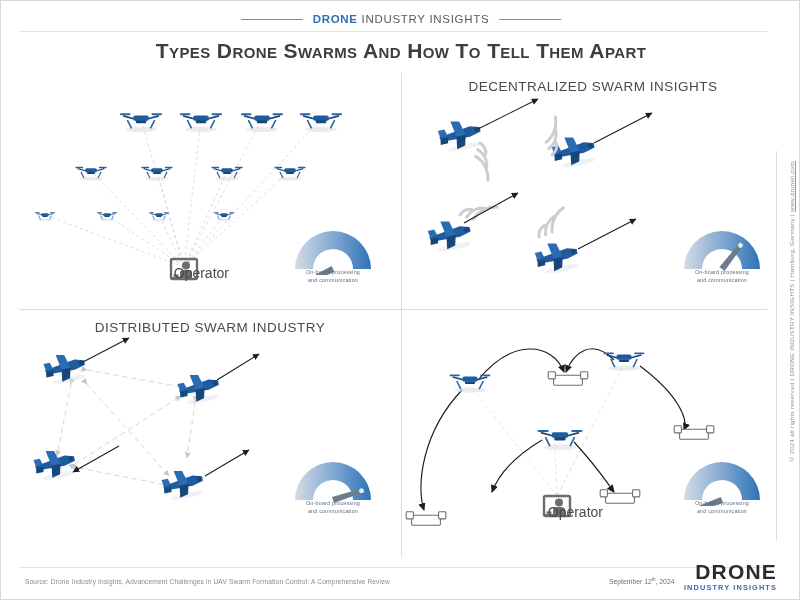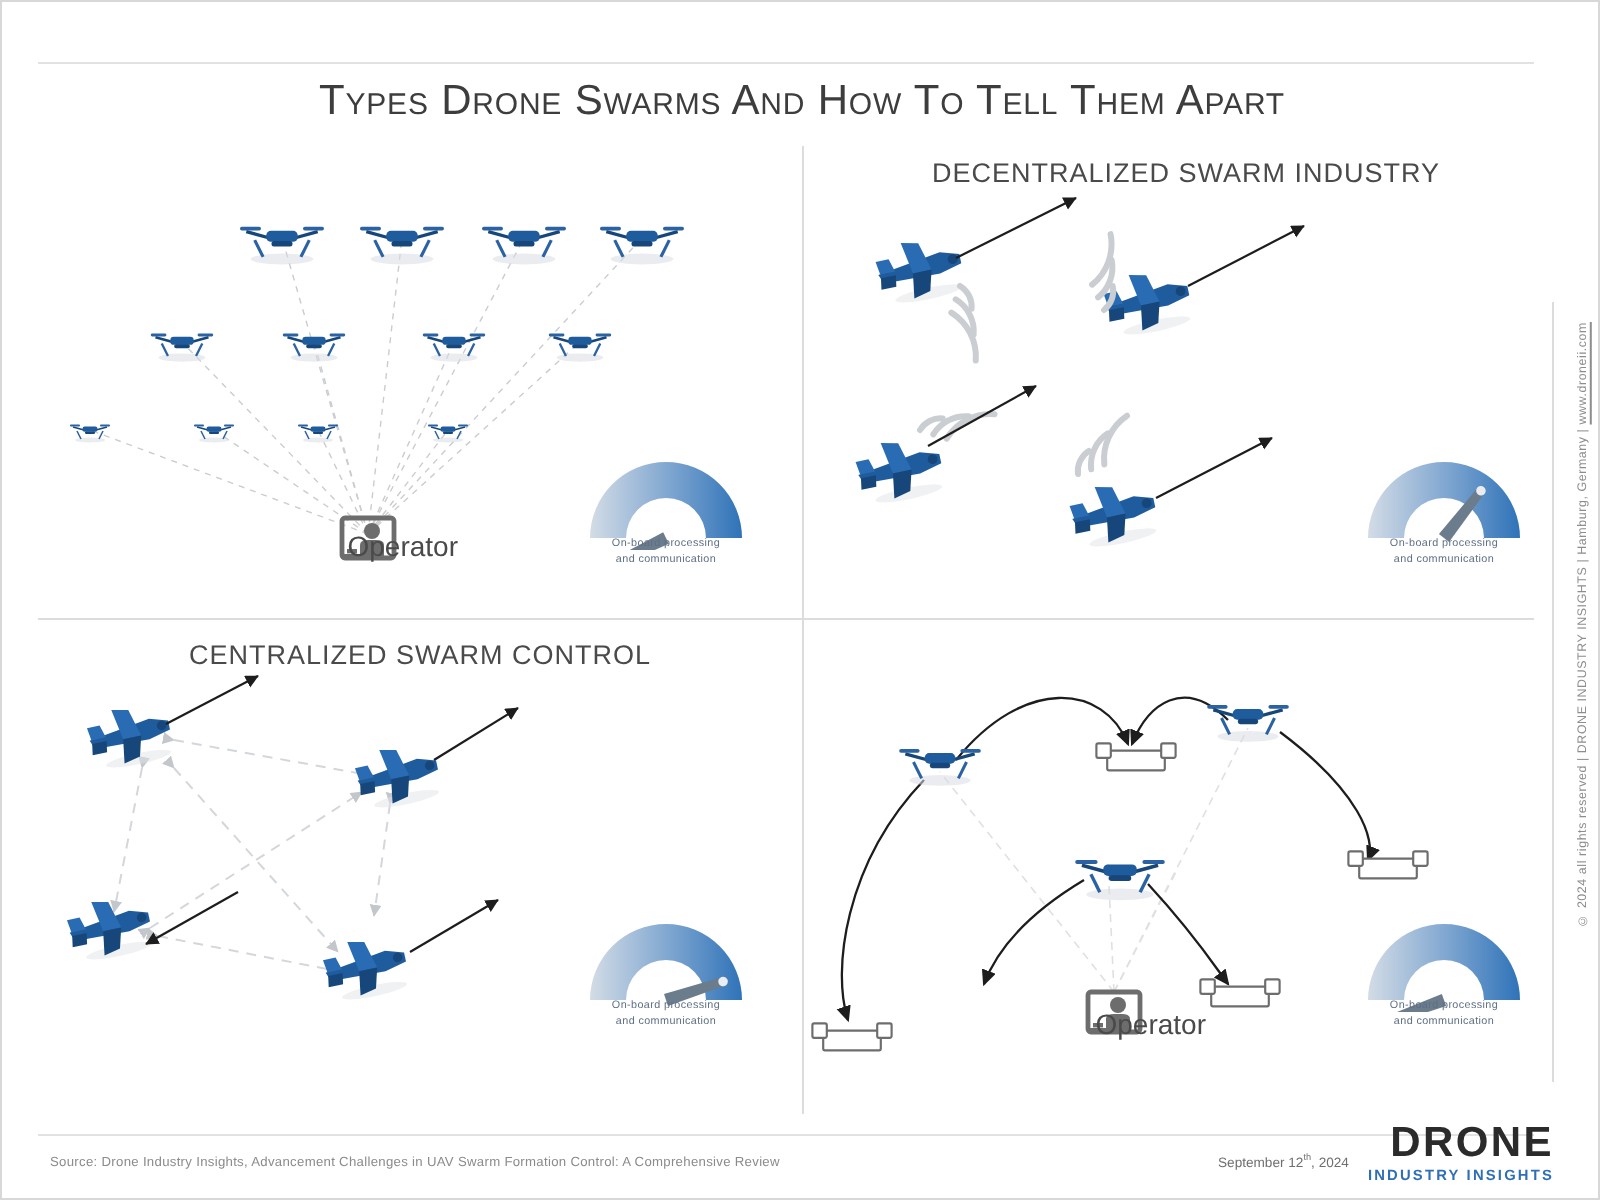--- a/index.html
+++ b/index.html
@@ -29,20 +29,21 @@
 
   .hdr-divider{
     position:absolute;top:30px;left:18px;width:748px;height:1px;background:#e2e2e2;
   }
 
   
   .main-title{
     position:absolute;top:38px;left:0;width:800px;text-align:center;
     font-size:21px;color:#3d3d3d;letter-spacing:.4px;
     font-variant:small-caps;
+    font-weight:bold;
   }
 
   
   .grid{position:absolute;top:68px;left:18px;width:748px;height:492px;}
   .vline{position:absolute;left:382px;top:4px;width:1px;height:484px;background:#dcdcdc;}
   .hline{position:absolute;left:0;top:240px;width:748px;height:1px;background:#dcdcdc;}
 
   .quad{position:absolute;width:382px;height:240px;}
   .q1{left:0;top:0;}
   .q2{left:383px;top:0;}
@@ -96,20 +97,27 @@
     writing-mode:vertical-rl;transform:rotate(180deg);
     font-size:6.2px;color:#8d8d8d;letter-spacing:.3px;white-space:nowrap;
   }
   .rail-text u{text-decoration:underline;}
 </style>
 </head>
 <body>
 
 <div id="page">
 
+  <div class="top-header">
+    <div class="hdr-rule"></div>
+    <div class="hdr-text">
+      <span class="hdr-drone">DRONE</span><span class="hdr-ii"> INDUSTRY INSIGHTS</span>
+    </div>
+    <div class="hdr-rule"></div>
+  </div>
   <div class="hdr-divider"></div>
 
   <div class="main-title">Types Drone Swarms And How To Tell Them Apart</div>
 
   <div class="grid">
     <div class="vline"></div>
     <div class="hline"></div>
 
     <div class="quad q1">
       <div class="scene">
@@ -210,21 +218,21 @@
           </g>
         </svg>
         <div class="gauge-cap">
           <span>On-board processing</span><br>
           <span>and communication</span>
         </div>
       </div>
     </div>
 
     <div class="quad q2">
-      <div class="quad-title">DECENTRALIZED SWARM INDUSTRY</div>
+      <div class="quad-title">DECENTRALIZED SWARM INSIGHTS</div>
       <div class="scene">
         <svg viewBox="0 0 382 214" preserveAspectRatio="none">
           <defs>
             <marker id="ah-b" markerWidth="7" markerHeight="7" refX="5.6" refY="3" orient="auto">
               <path d="M0,0 L6,3 L0,6 z" fill="#1d1d1d"></path>
             </marker>
             <g id="plane">
               <ellipse cx="2" cy="13" rx="18" ry="3" fill="#dfe3e8" opacity=".5"></ellipse>
               <path d="M -22 -2 L 12 -7 L 22 -4 L 22 1 L 10 4 L -20 3 Z" fill="#1f5c9e"></path>
               <path d="M -7 -16 L 2 -14 L 6 1 L -4 1 Z" fill="#2a6cb3"></path>
@@ -297,21 +305,21 @@
           </g>
         </svg>
         <div class="gauge-cap">
           <span>On-board processing</span><br>
           <span>and communication</span>
         </div>
       </div>
     </div>
 
     <div class="quad q3">
-      <div class="quad-title">CENTRALIZED SWARM CONTROL</div>
+      <div class="quad-title">DISTRIBUTED SWARM INDUSTRY</div>
       <div class="scene">
         <svg viewBox="0 0 382 214" preserveAspectRatio="none">
           <defs>
             <marker id="ah-b3" markerWidth="7" markerHeight="7" refX="5.6" refY="3" orient="auto">
               <path d="M0,0 L6,3 L0,6 z" fill="#1d1d1d"></path>
             </marker>
             <marker id="ah-g-s" markerWidth="7" markerHeight="7" refX="5.6" refY="3" orient="auto">
               <path d="M0,0 L6,3 L0,6 z" fill="#c3c7cb"></path>
             </marker>
             <marker id="ah-g-e" markerWidth="7" markerHeight="7" refX="5.6" refY="3" orient="auto">

